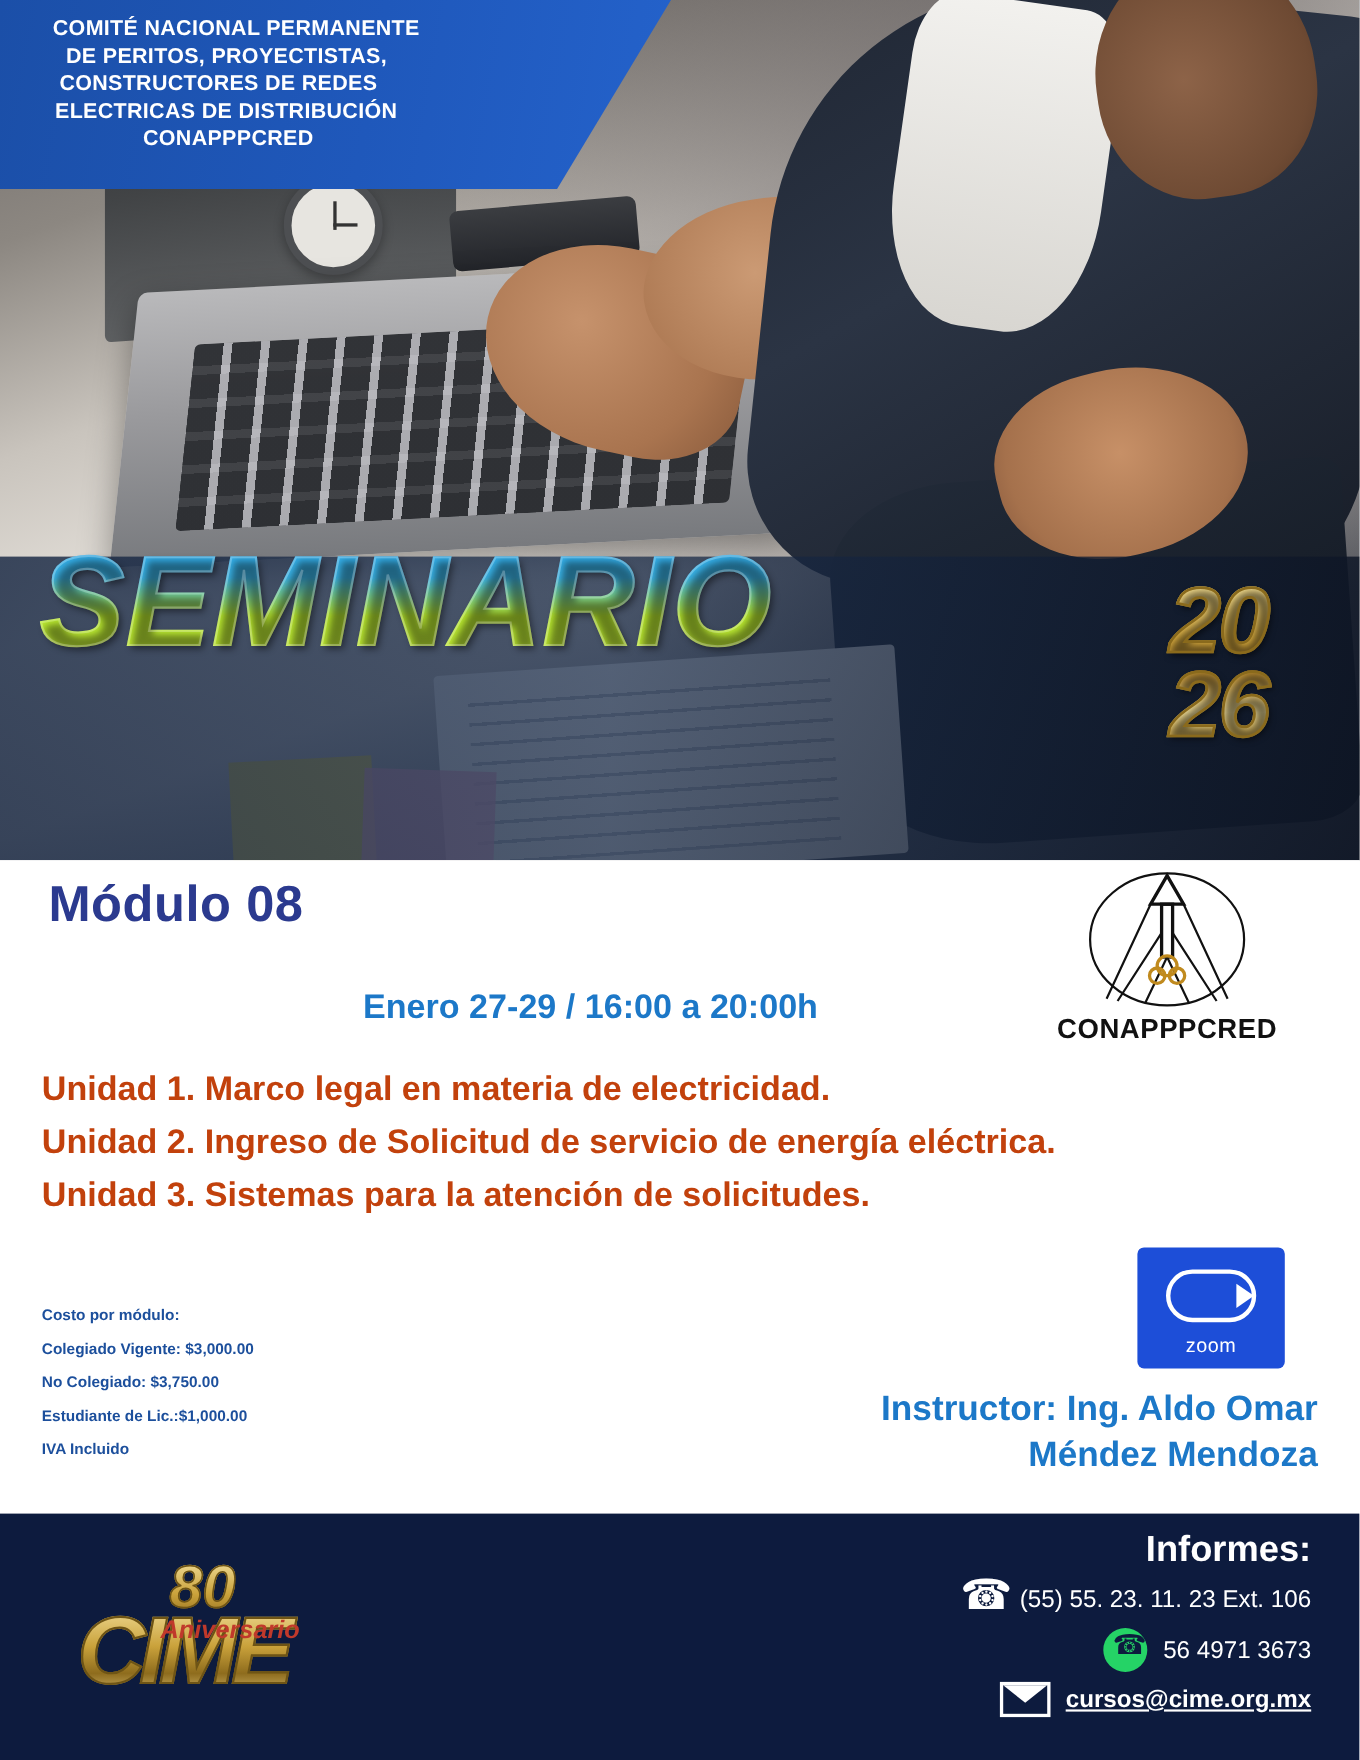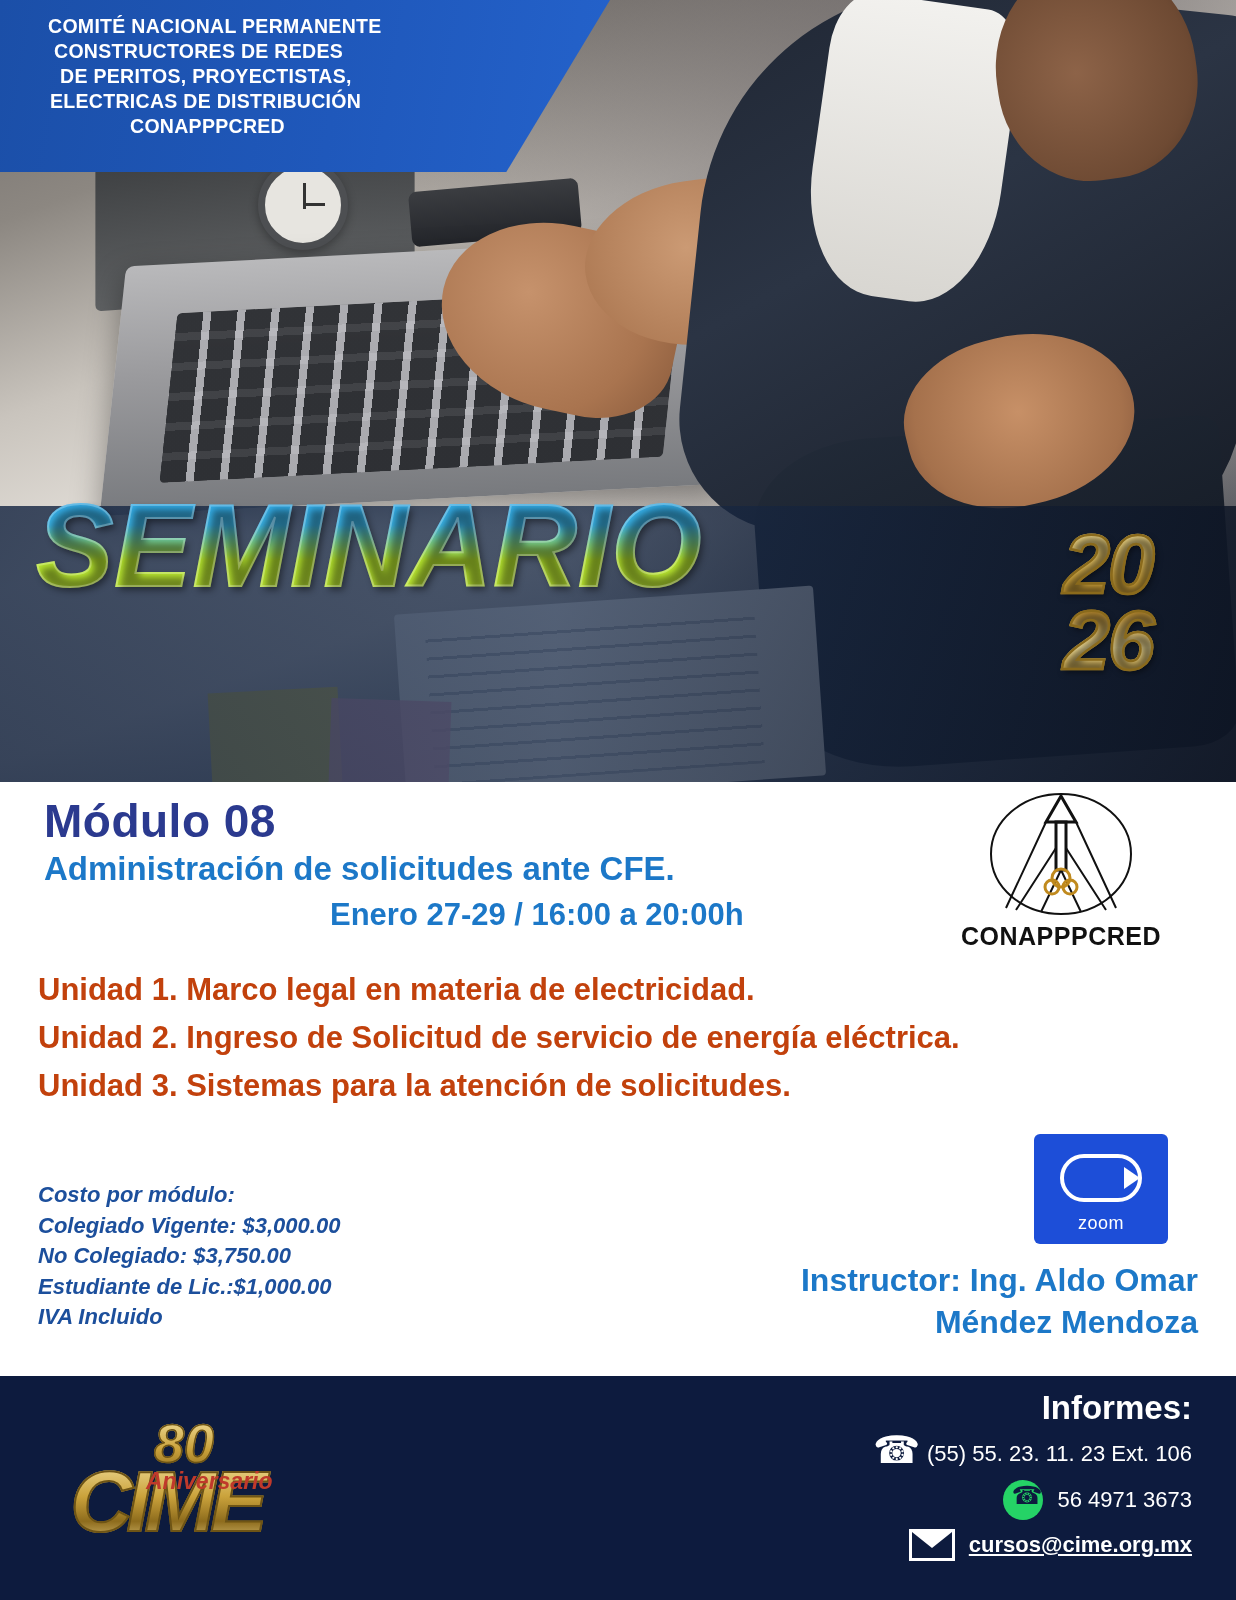--- a/index.html
+++ b/index.html
@@ -293,23 +293,22 @@
     color: #c2410c;
     font-size: 31px;
     font-weight: bold;
     line-height: 44px;
     margin-bottom: 4px;
   }
   .costos {
     position: absolute;
     left: 38px; top: 398px;
     color: #1c4f9c;
-    font-size: 22px;
-    font-weight: bold;
-    font-style: italic;
+    font-size: 14px;
+    font-weight: bold;
     line-height: 30.5px;
   }
   .instructor {
     position: absolute;
     right: 38px; top: 477px;
     width: 520px;
     text-align: right;
     color: #1c78c8;
     font-size: 32px;
     font-weight: bold;
@@ -495,37 +494,36 @@
     <div class="photo-arm-low"></div>
     <div class="photo-hand3"></div>
     <div class="photo-doc"></div>
     <div class="photo-doc-lines"></div>
     <div class="photo-sticky-y"></div>
     <div class="photo-sticky-p"></div>
   </div>
 
   <div class="org-banner">
     <div class="line c1">COMITÉ NACIONAL PERMANENTE</div>
+    <div class="line c2">DE PERITOS, PROYECTISTAS,</div>
     <div class="line c3">CONSTRUCTORES DE REDES</div>
-    <div class="line c2">DE PERITOS, PROYECTISTAS,</div>
     <div class="line c4">ELECTRICAS DE DISTRIBUCIÓN</div>
     <div class="line c5">CONAPPPCRED</div>
   </div>
 
   <div class="title-band">
     <div class="seminario">SEMINARIO</div>
     <div class="year">
       <div>20</div>
       <div>26</div>
     </div>
   </div>
 
   <div class="content">
     <div class="modulo">Módulo 08</div>
-    <div class="modulo-title">Administración de solicitudes ante CFE.</div>
     <div class="fecha">Enero 27-29 / 16:00 a 20:00h</div>
 
     <div class="unidades">
       <div class="unidad">Unidad 1. Marco legal en materia de electricidad.</div>
       <div class="unidad">Unidad 2. Ingreso de Solicitud de servicio de energía eléctrica.</div>
       <div class="unidad">Unidad 3. Sistemas para la atención de solicitudes.</div>
     </div>
 
     <div class="costos">
       <div>Costo por módulo:</div>

